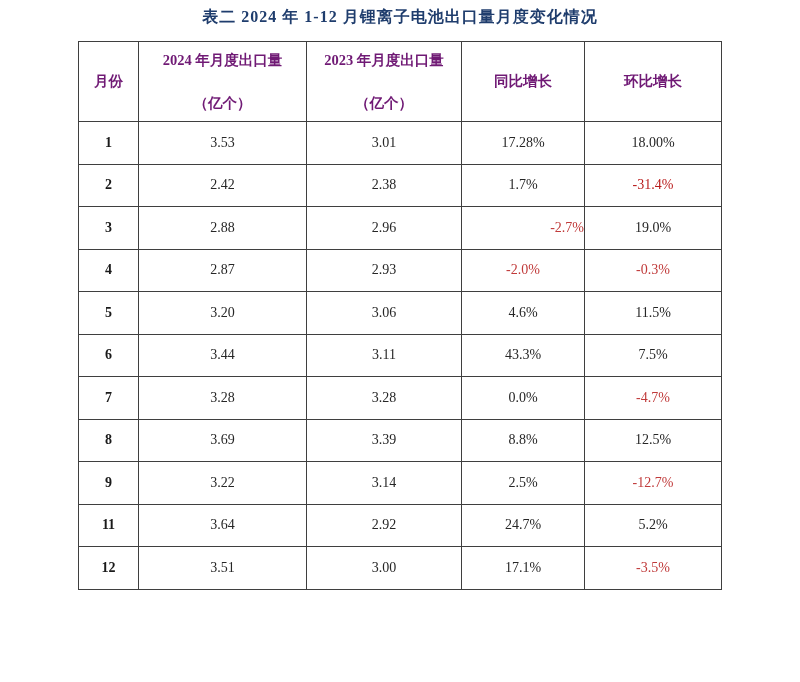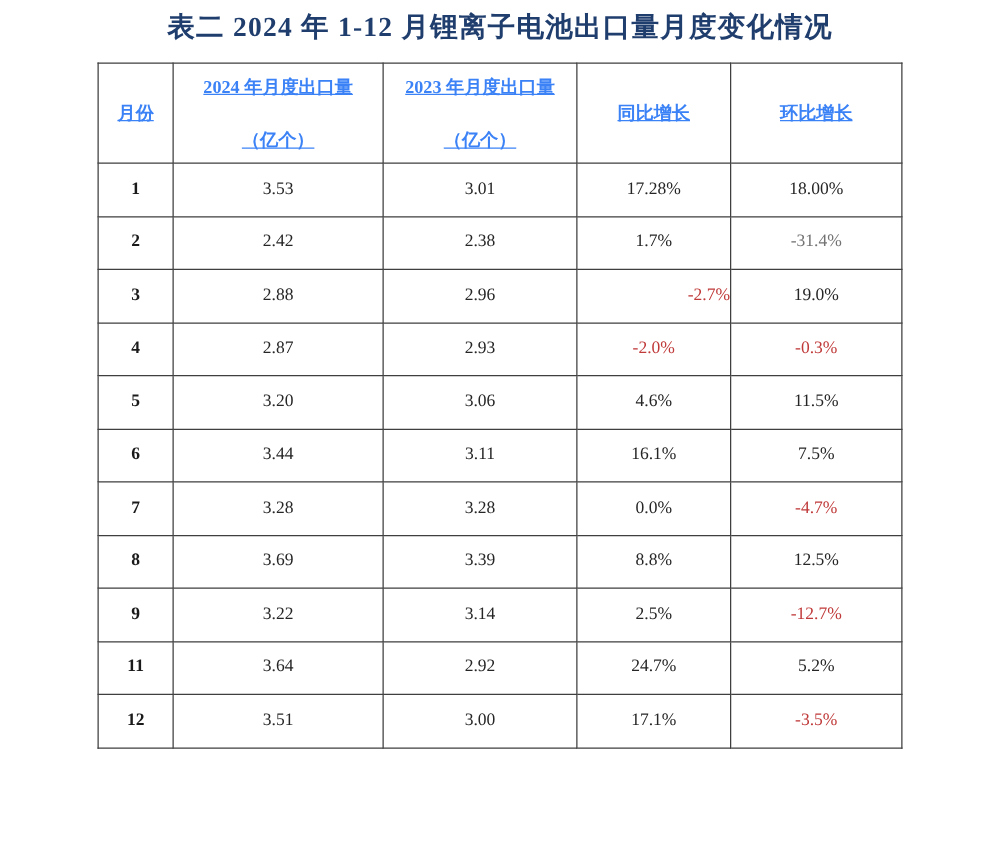--- a/index.html
+++ b/index.html
@@ -6,21 +6,21 @@
   html, body {
     width: 800px; height: 682px;
     background: #ffffff;
     font-family: "Liberation Serif", "DejaVu Serif", serif;
     overflow: hidden;
   }
   .page { position: relative; width: 800px; height: 682px; }
   .doc-title {
     margin-top: 7px;
     text-align: center;
-    font-size: 22px;
+    font-size: 16px;
     font-weight: bold;
     letter-spacing: 1px;
     color: #1f3d6d;
   }
   table.report {
     margin: 13px 0 0 78px;
     border-collapse: collapse;
     table-layout: fixed;
     width: 643px;
   }
@@ -31,21 +31,21 @@
   col.c-mom   { width: 137px; }
   .report th, .report td {
     border: 1px solid #3f3f3f;
     text-align: center;
     vertical-align: middle;
     font-size: 14px;
     color: #262626;
     font-weight: normal;
     padding: 0;
   }
-  .report thead th { height: 80px; font-weight: bold; color: #3b82f6; font-size: 14.5px; text-decoration: underline; }
+  .report thead th { height: 80px; font-weight: bold; color: #701a75; font-size: 14.5px; }
   .report tbody td { height: 42.5px; }
   .report tr.total-row td { height: 40px; }
   .report td.month-col { font-weight: bold; color: #1a1a1a; }
   .two-line {
     display: flex;
     flex-direction: column;
     align-items: center;
     justify-content: center;
     gap: 24px;
   }
@@ -96,21 +96,21 @@
         <td>3.53</td>
         <td>3.01</td>
         <td>17.28%</td>
         <td>18.00%</td>
       </tr>
       <tr>
         <td class="month-col">2</td>
         <td>2.42</td>
         <td>2.38</td>
         <td>1.7%</td>
-        <td style="color: #737373; margin-top: 48px;">-31.4%</td>
+        <td style="color: #b91c1c; margin-top: 48px;">-31.4%</td>
       </tr>
       <tr>
         <td class="month-col">3</td>
         <td>2.88</td>
         <td>2.96</td>
         <td style="color: rgb(192, 58, 58); text-align: right;">-2.7%</td>
         <td>19.0%</td>
       </tr>
       <tr>
         <td class="month-col">4</td>
@@ -123,21 +123,21 @@
         <td class="month-col">5</td>
         <td>3.20</td>
         <td>3.06</td>
         <td>4.6%</td>
         <td>11.5%</td>
       </tr>
       <tr>
         <td class="month-col">6</td>
         <td>3.44</td>
         <td>3.11</td>
-        <td>16.1%</td>
+        <td>43.3%</td>
         <td>7.5%</td>
       </tr>
       <tr>
         <td class="month-col">7</td>
         <td>3.28</td>
         <td>3.28</td>
         <td>0.0%</td>
         <td style="color: rgb(192, 58, 58);">-4.7%</td>
       </tr>
       <tr>

